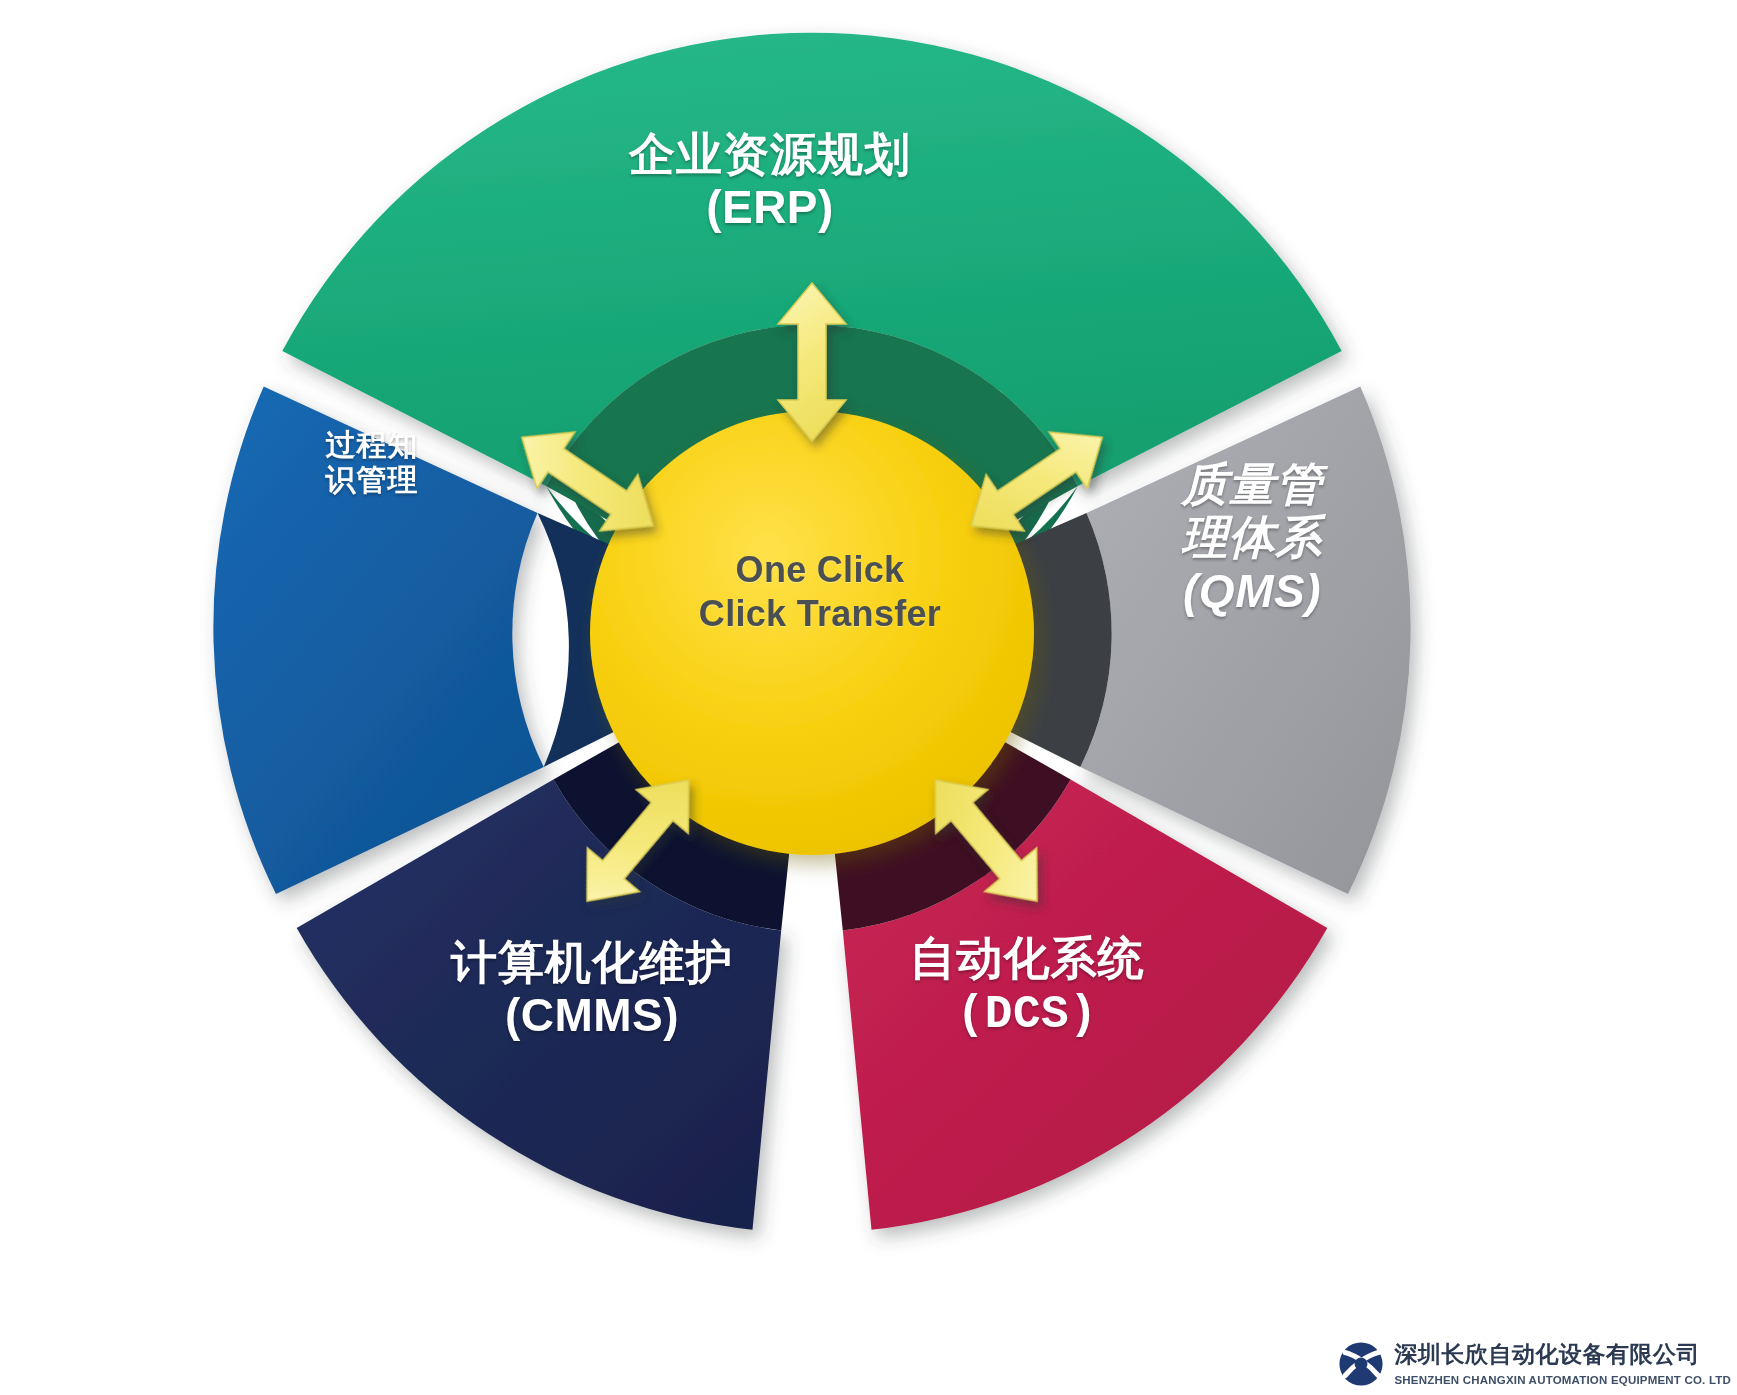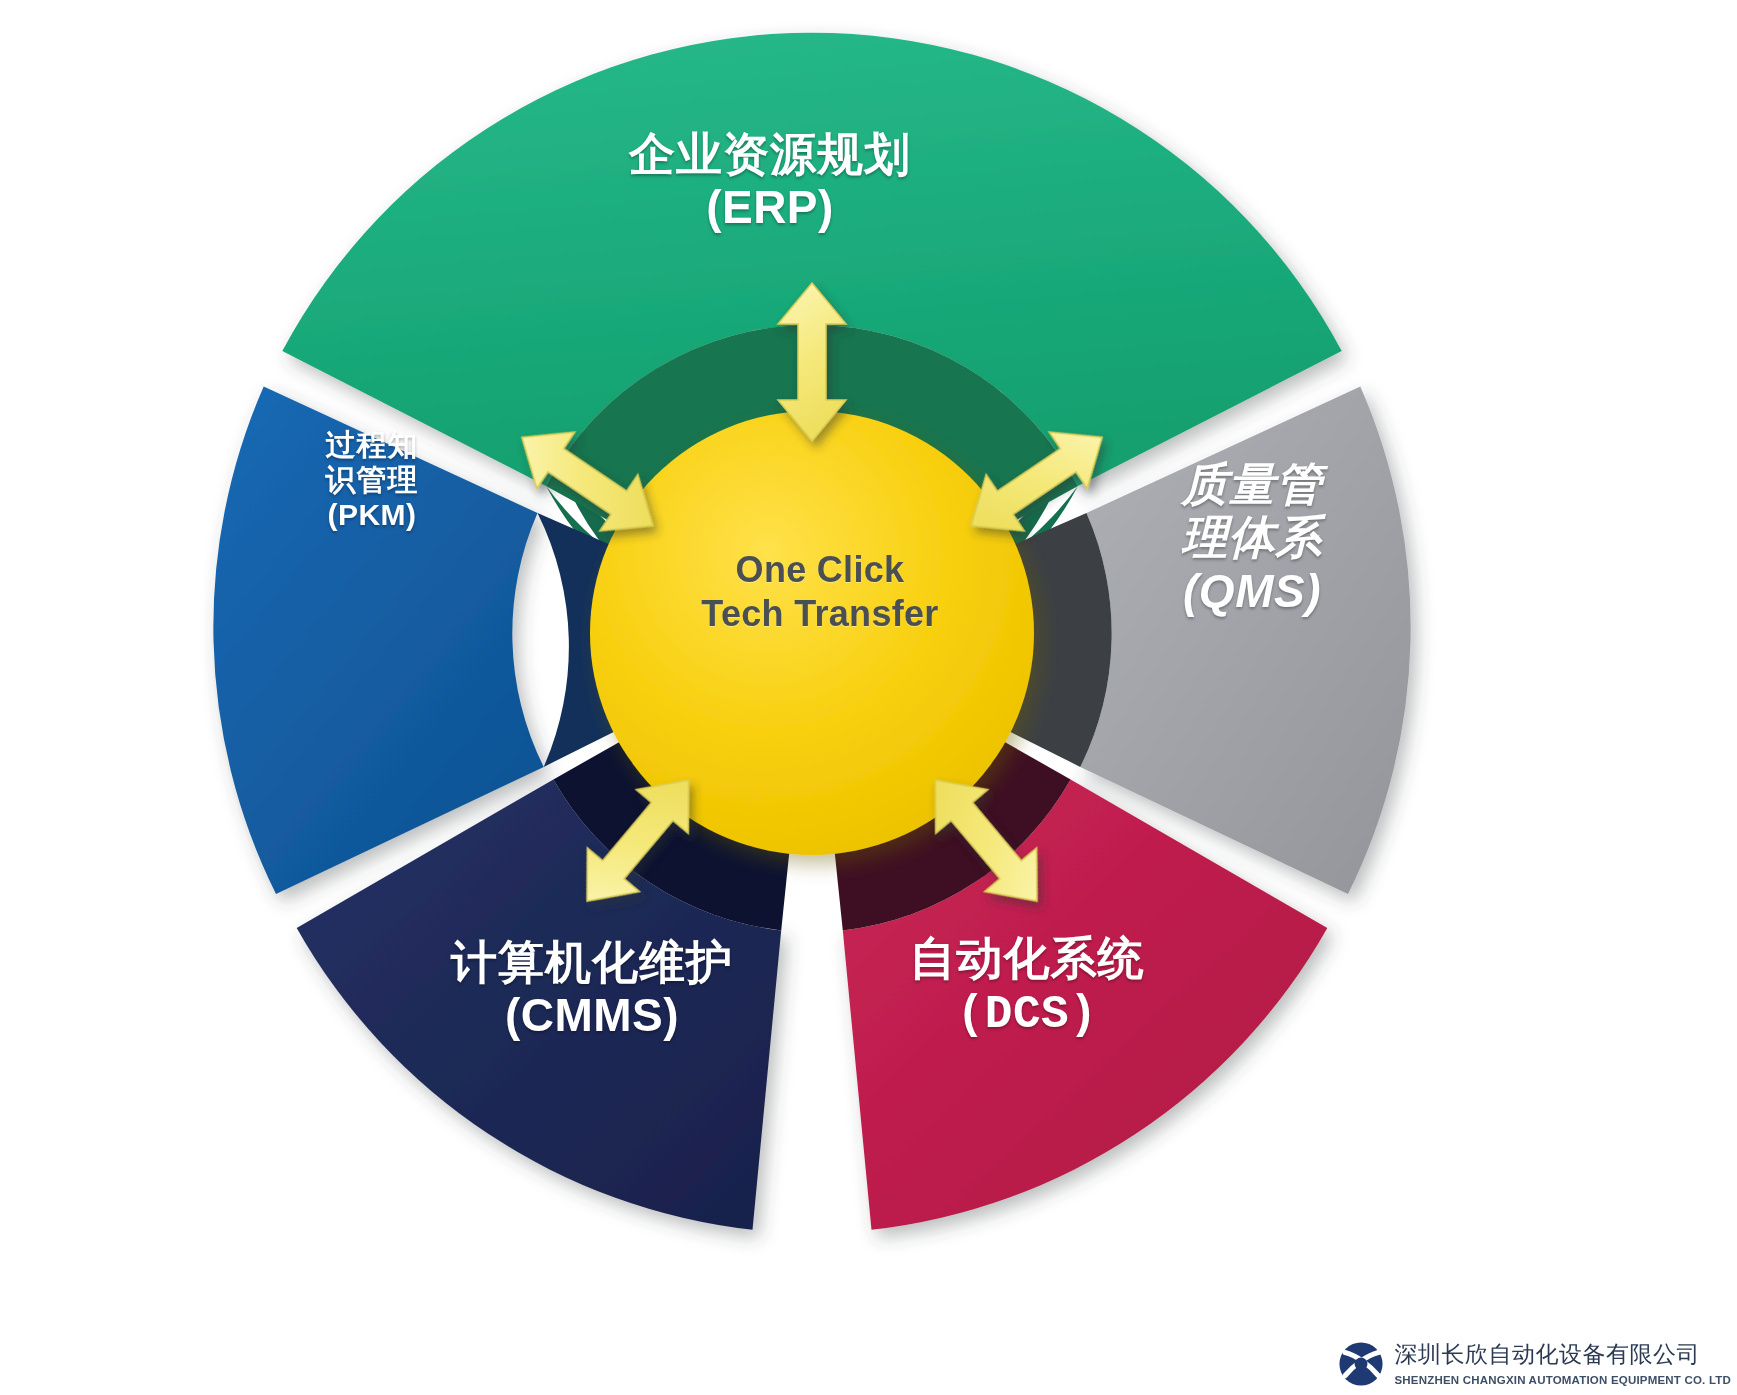--- a/index.html
+++ b/index.html
@@ -79,21 +79,21 @@
     right: 6px;
     bottom: 8px;
     display: flex;
     align-items: center;
     gap: 10px;
   }
   #watermark .mark { width: 46px; height: 46px; flex: none; }
   #watermark .wm-text { display: flex; flex-direction: column; line-height: 1.05; }
   #watermark .wm-cn {
     font-size: 23px;
-    font-weight: 400;
+    font-weight: 700;
     color: #2b3a52;
     letter-spacing: 0.5px;
     white-space: nowrap;
   }
   #watermark .wm-en {
     font-size: 11.5px;
     font-weight: 700;
     color: #3d4f66;
     letter-spacing: 0.2px;
     white-space: nowrap;
@@ -278,42 +278,41 @@
   </svg>
 
   <div class="label" id="label-erp">
     <span class="cn">企业资源规划</span>
     <span class="ab">(ERP)</span>
   </div>
 
   <div class="label" id="label-pkm">
     <span class="cn">过程知</span>
     <span class="cn">识管理</span>
-    <span class="ab">(PKM)</span>
   </div>
 
   <div class="label" id="label-qms">
     <span class="cn">质量管</span>
     <span class="cn">理体系</span>
     <span class="ab">(QMS)</span>
   </div>
 
   <div class="label" id="label-cmms">
     <span class="cn">计算机化维护</span>
     <span class="ab">(CMMS)</span>
   </div>
 
   <div class="label" id="label-dcs">
     <span class="cn">自动化系统</span>
     <span class="ab">(DCS)</span>
   </div>
 
   <div id="hub-text">
     <span class="l">One Click</span>
-    <span class="l">Tech Transfer</span>
+    <span class="l">Click Transfer</span>
   </div>
 
   <div id="watermark">
     <svg class="mark" viewBox="0 0 64 64">
       <circle cx="32" cy="32" r="30" fill="#1F3A73"></circle>
       <path d="M10 16 C 26 20, 44 34, 56 48" stroke="#ffffff" stroke-width="7" fill="none" stroke-linecap="round"></path>
       <path d="M56 16 C 40 20, 22 34, 10 48" stroke="#ffffff" stroke-width="7" fill="none" stroke-linecap="round"></path>
       <circle cx="32" cy="32" r="9" fill="#1F3A73"></circle>
     </svg>
     <div class="wm-text">

